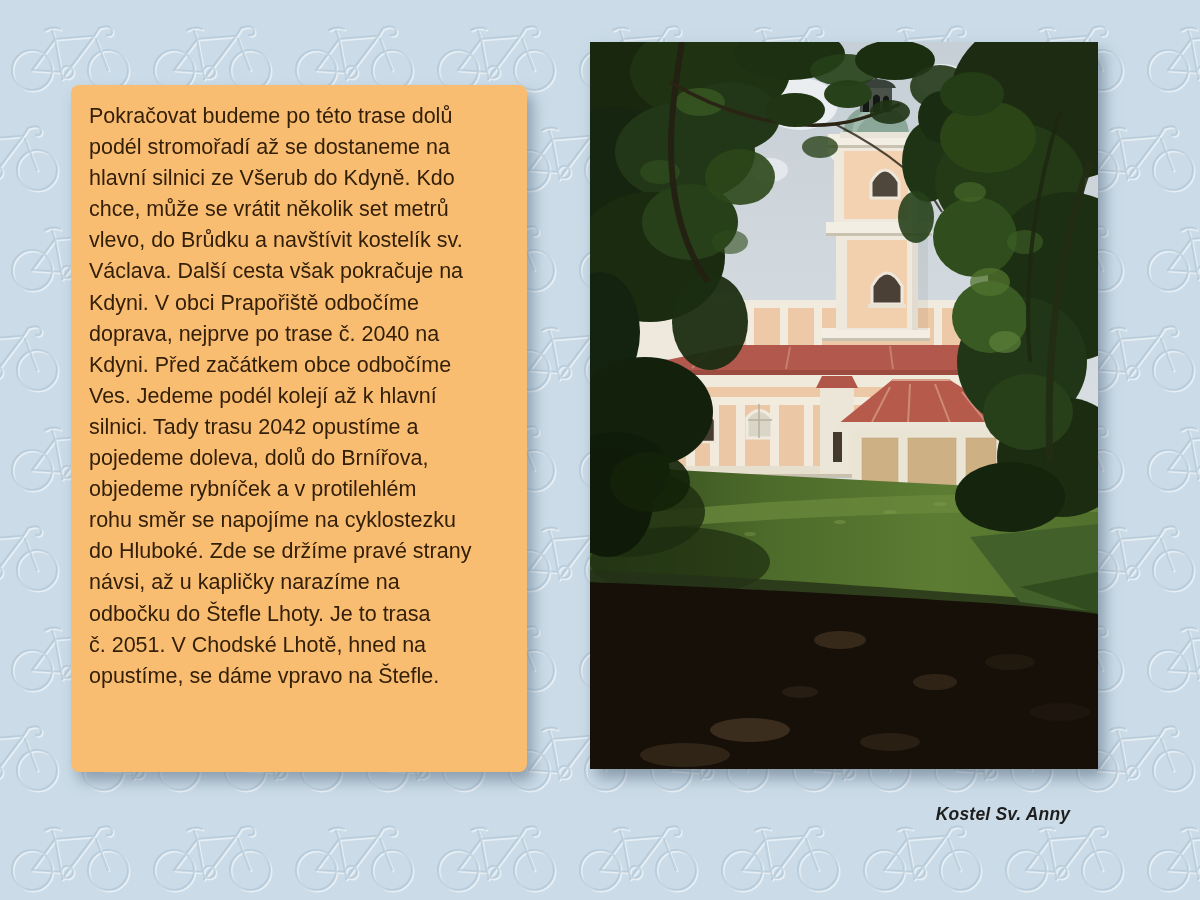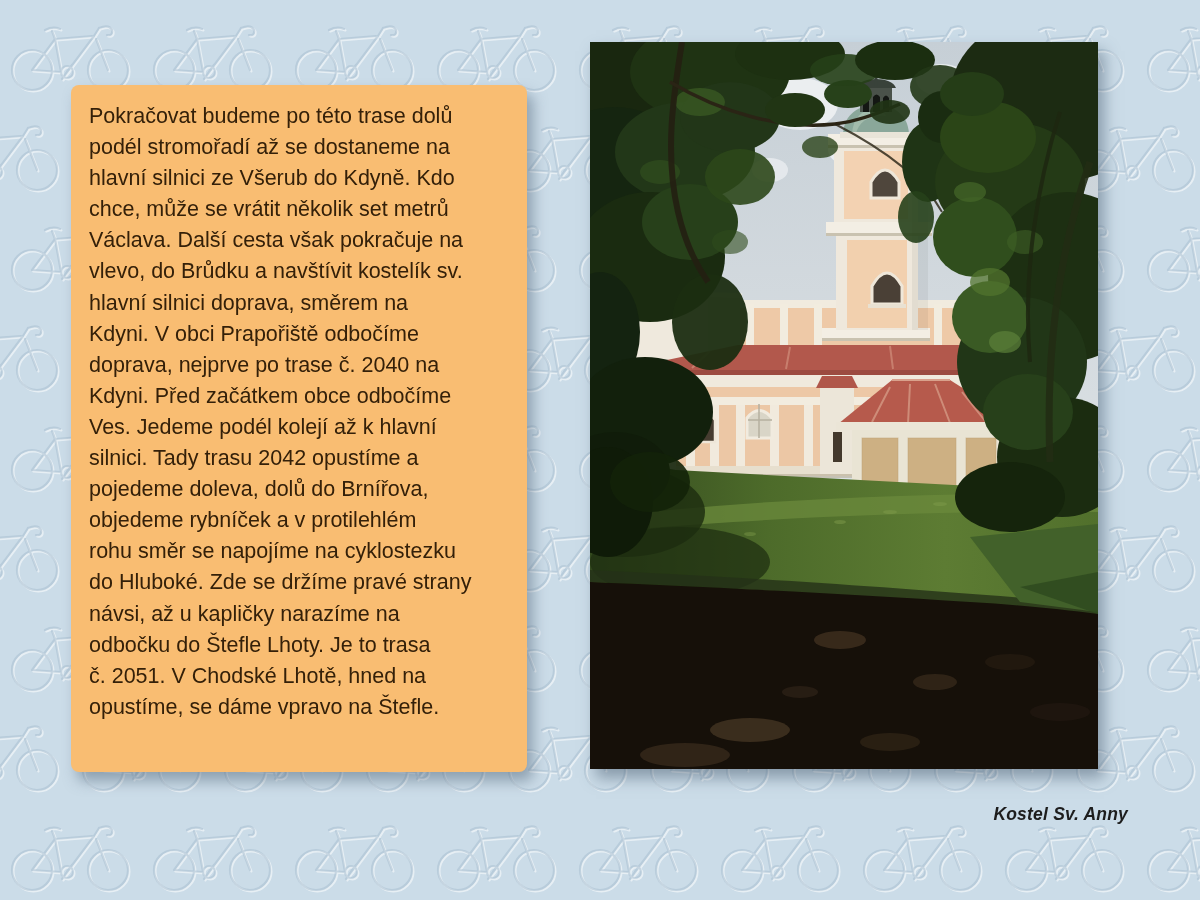--- a/index.html
+++ b/index.html
@@ -20,21 +20,21 @@
     padding:16px 19px 0 18px;color:var(--box_text,#342009);
     font-size:21.5px;line-height:31.1px;
   }
   .line{white-space:nowrap}
   .photo{
     position:absolute;left:590px;top:42px;width:508px;height:727px;margin:0;
     box-shadow:6px 9px 14px rgba(70,90,110,.5);
   }
   .photo svg{display:block;width:100%;height:100%}
   .caption{
-    position:absolute;left:878px;top:804px;width:250px;text-align:right;
+    position:absolute;left:878px;top:804px;width:250px;text-align:center;
     font-style:italic;font-weight:bold;font-size:17.5px;
     color:var(--caption_text,#1d1d1d);letter-spacing:.2px;
   }
 </style>
 </head>
 <body>
 
 <div class="slide">
 
   <svg class="bike-pattern" width="1200" height="900" viewBox="0 0 1200 900" aria-hidden="true">
@@ -148,23 +148,22 @@
       <use href="#bike" x="1146" y="815"></use>
       <use href="#bike" x="1288" y="815"></use>
     </svg>
 
   <div class="textbox">
     <div class="textlines">
         <div class="line">Pokračovat budeme po této trase dolů</div>
         <div class="line">podél stromořadí až se dostaneme na</div>
         <div class="line">hlavní silnici ze Všerub do Kdyně. Kdo</div>
         <div class="line">chce, může se vrátit několik set metrů</div>
+        <div class="line">vlevo, do Brůdku a navštívit kostelík sv.</div>
         <div class="line">Václava. Další cesta však pokračuje na</div>
-        <div class="line">vlevo, do Brůdku a navštívit kostelík sv.</div>
-        <div class="line">hlavní silnici doprava, směrem na</div>
         <div class="line">Kdyni. V obci Prapořiště odbočíme</div>
         <div class="line">doprava, nejprve po trase č. 2040 na</div>
         <div class="line">Kdyni. Před začátkem obce odbočíme</div>
         <div class="line">Ves. Jedeme podél kolejí až k hlavní</div>
         <div class="line">silnici. Tady trasu 2042 opustíme a</div>
         <div class="line">pojedeme doleva, dolů do Brnířova,</div>
         <div class="line">objedeme rybníček a v protilehlém</div>
         <div class="line">rohu směr se napojíme na cyklostezku</div>
         <div class="line">do Hluboké. Zde se držíme pravé strany</div>
         <div class="line">návsi, až u kapličky narazíme na</div>

